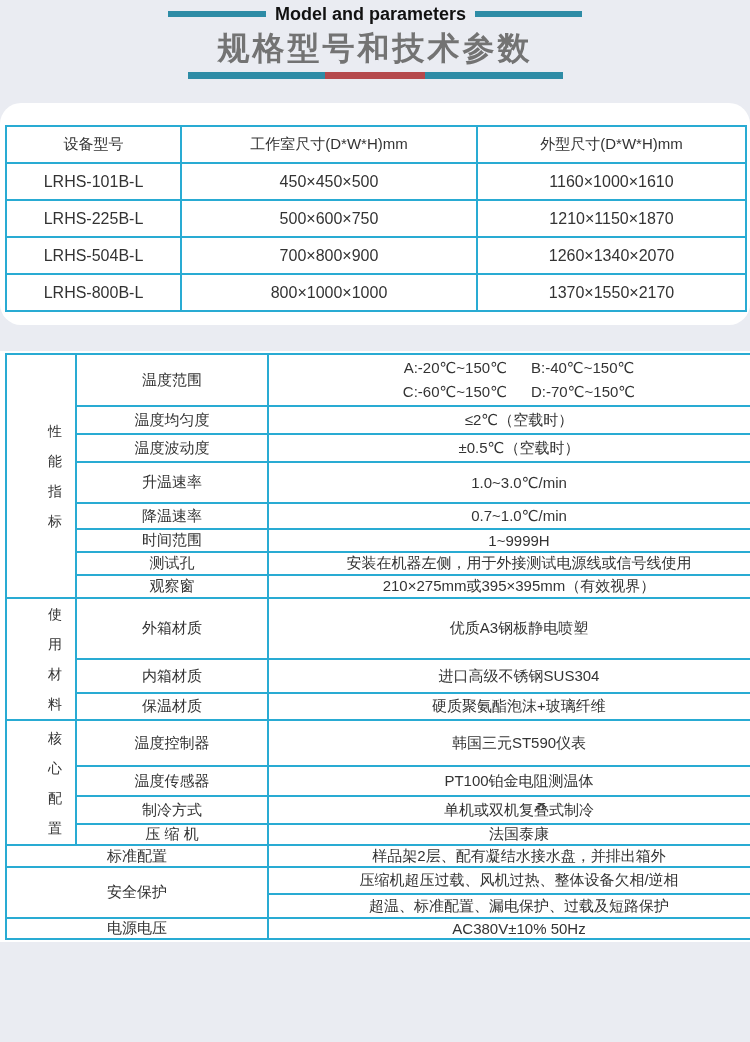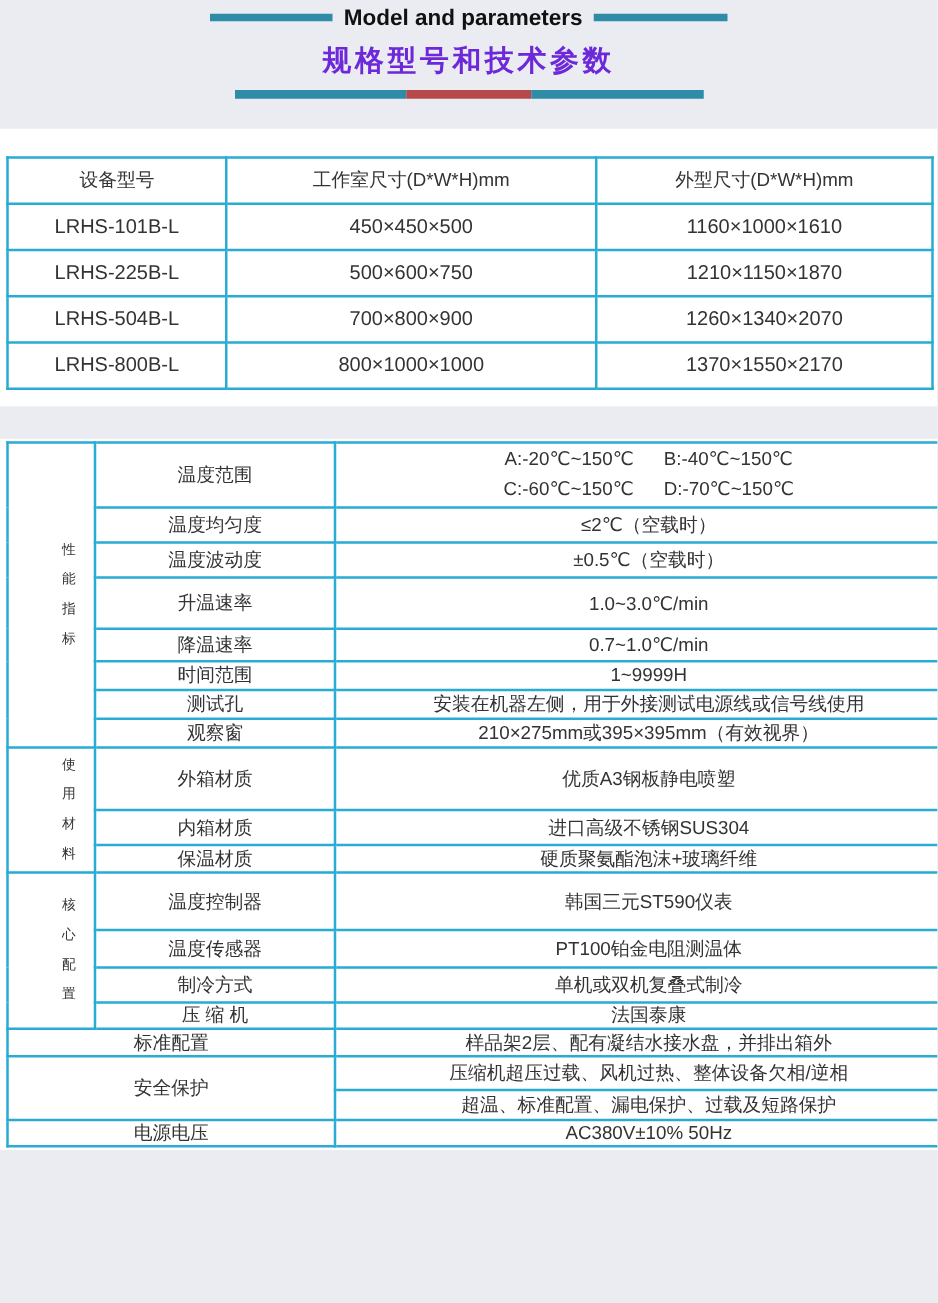--- a/index.html
+++ b/index.html
@@ -22,54 +22,54 @@
   .hdr { padding-top: 3px; }
   .eyebrow-row {
     display: flex; align-items: center; justify-content: center; gap: 9px;
     height: 22px;
   }
   .eyebrow-bar { height: 6px; background: var(--teal); }
   .eyebrow-bar.left { width: 98px; }
   .eyebrow-bar.right { width: 107px; }
   .eyebrow-text { font-size: 18px; font-weight: bold; color: #111; letter-spacing: 0px; }
   .page-title {
-    text-align: center; font-size: 23px; font-weight: bold; color: #6d28d9;
+    text-align: center; font-size: 32px; font-weight: bold; color: #737373;
     letter-spacing: 3px; margin-top: 3px; height: 40px; line-height: 40px;
   }
   .title-divider {
     width: 375px; height: 7px; margin: 4px auto 0 auto;
     display: flex;
   }
   .title-divider .seg-teal1 { width: 137px; background: var(--teal); }
   .title-divider .seg-red { width: 100px; background: var(--red); }
   .title-divider .seg-teal2 { width: 138px; background: var(--teal); }
 
   
-  .panel1 { background: #ffffff; margin-top: 24px; padding: 22px 5px 13px 5px; }
+  .panel1 { background: #ffffff; margin-top: 24px; padding: 22px 5px 13px 5px; border-radius: 21px; }
   .panel2 { background: #ffffff; margin-top: 26px; padding: 2px 5px; }
 
   
   table { border-collapse: collapse; width: 740px; table-layout: fixed; }
   td, th { border: 2px solid var(--cyan); text-align: center; vertical-align: middle; color: var(--text); font-weight: normal; }
 
   
   .model-table th { height: 37px; font-size: 15px; }
   .model-table td { height: 37px; font-size: 16px; }
   .model-table .c1 { width: 175px; }
   .model-table .c2 { width: 296px; }
   .model-table .c3 { width: 269px; }
 
   
   .spec-table td { font-size: 15px; }
   .spec-table .gcol { width: 70px; }
   .spec-table .lcol { width: 192px; }
   .spec-table .vcol { width: 502px; }
   .vlabel {
     display: inline-block; width: 17px; word-break: break-all;
-    line-height: 2.15; font-size: 11px; text-align: center; margin-left: 28px;
+    line-height: 2.15; font-size: 14px; text-align: center; margin-left: 28px;
   }
   .tr-line { display: flex; justify-content: center; gap: 24px; line-height: 1.6; }
 
   .h52 { height: 52px; } .h50 { height: 50px; } .h47 { height: 30px; padding-left: 24px; }
   .h46 { height: 46px; } .h41 { height: 41px; } .h28 { height: 28px; }
   .h27 { height: 27px; } .h26 { height: 26px; } .h24 { height: 24px; }
   .h23 { height: 23px; } .h22 { height: 22px; } .h19 { height: 19px; }
   .h18 { height: 18px; padding-left: 15px; }
 </style>
 </head>

